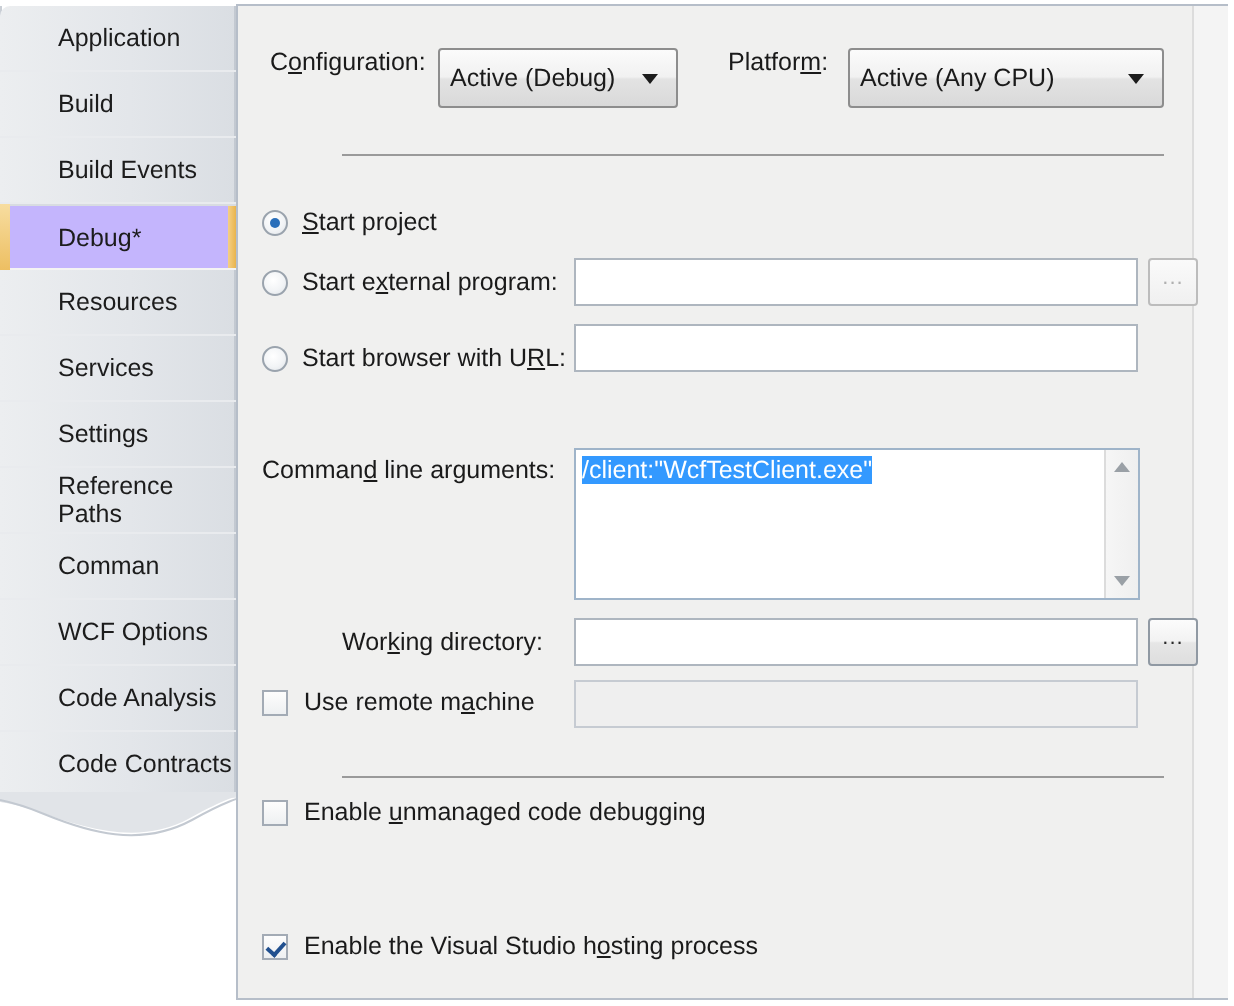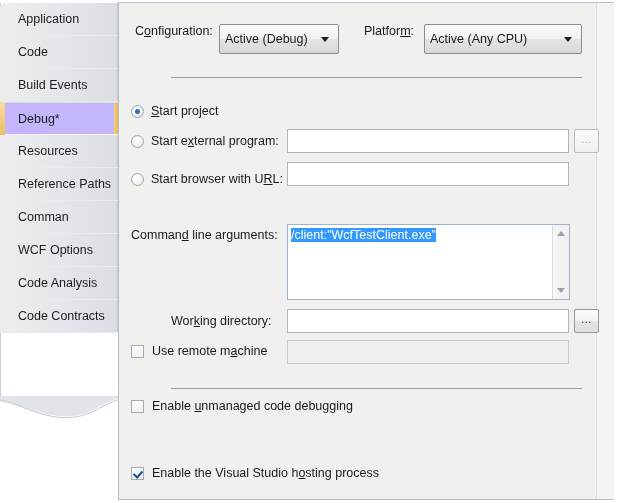--- a/index.html
+++ b/index.html
@@ -26,21 +26,21 @@
     height: 400px;
   }
   .tab {
     position: relative;
     height: 33px;
     box-sizing: border-box;
     background: linear-gradient(to right, #eceef0 0%, #e3e6ea 55%, #dadee3 100%);
     border-bottom: 1px solid #e9ebee;
     display: flex;
     align-items: center;
-    padding-left: 18px;
+    padding-left: 29px;
     color: #1c1c1c;
     font-size: 12.5px;
     cursor: default;
   }
   .tab:first-child {
     border-top-left-radius: 5px;
     margin-top: 3px;
   }
   .tab::after {
     content: "";
@@ -278,30 +278,36 @@
 </style>
 </head>
 <body>
 
 <div id="sidebar-edge"></div>
 <div id="sidebar">
     <div class="tab">
       <span>Application</span>
     </div>
     <div class="tab">
-      <span>Code</span>
+      <span>Build</span>
     </div>
     <div class="tab">
       <span>Build Events</span>
     </div>
     <div class="tab selected">
       <span>Debug*</span>
     </div>
     <div class="tab">
       <span>Resources</span>
+    </div>
+    <div class="tab">
+      <span>Services</span>
+    </div>
+    <div class="tab">
+      <span>Settings</span>
     </div>
     <div class="tab">
       <span>Reference Paths</span>
     </div>
     <div class="tab">
       <span>Comman</span>
     </div>
     <div class="tab">
       <span>WCF Options</span>
     </div>

